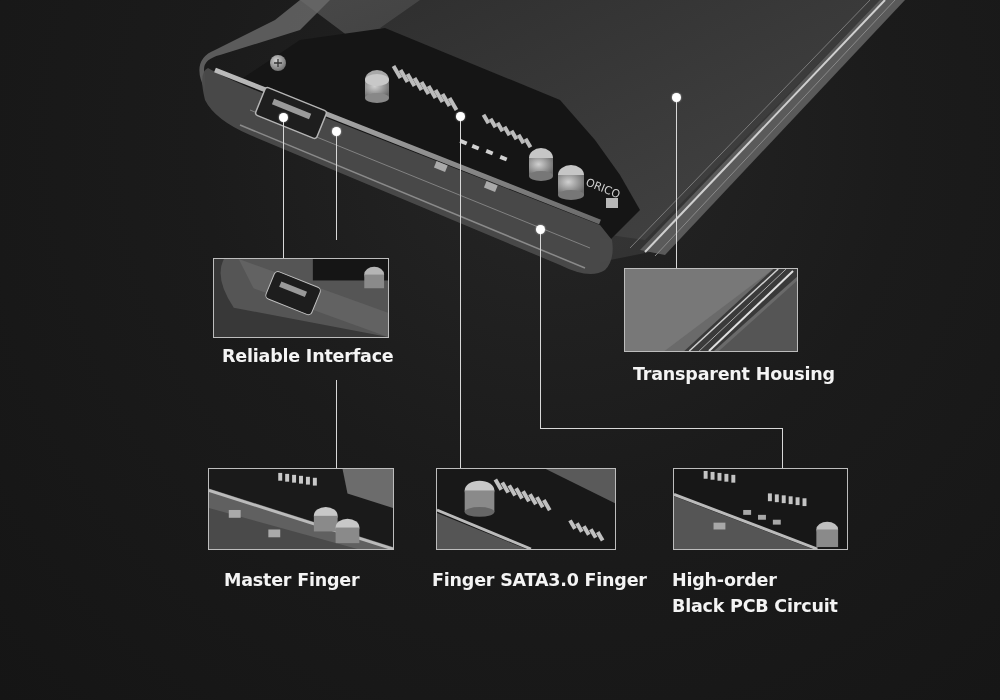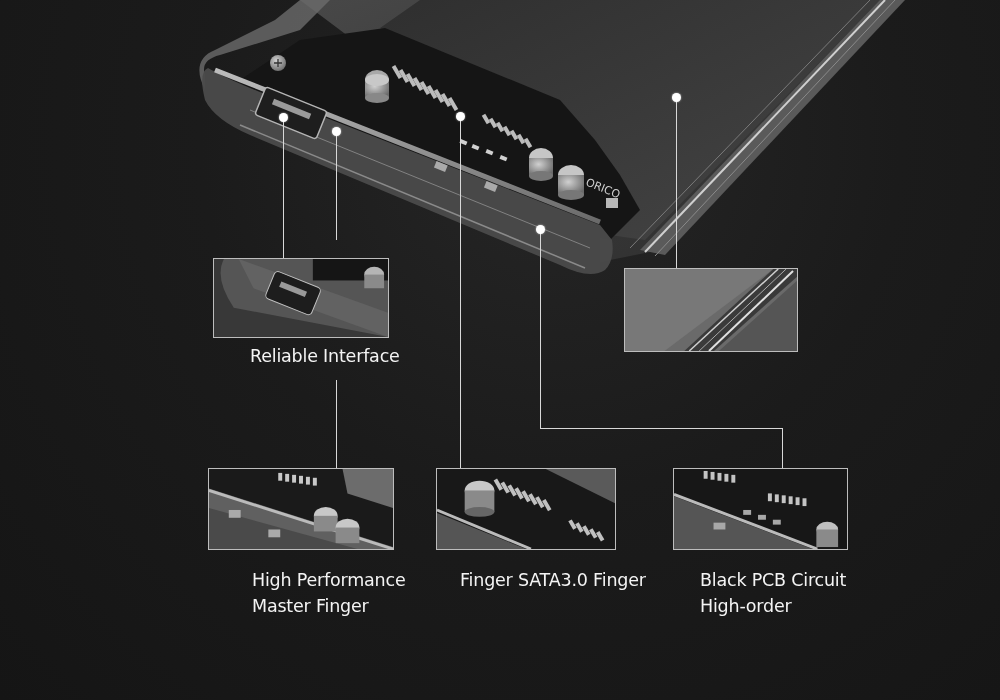--- a/index.html
+++ b/index.html
@@ -13,21 +13,21 @@
   .vline { position:absolute; width:1px; background:#d8d8d8; }
   .hline { position:absolute; height:1px; background:#d8d8d8; }
   .dot { position:absolute; width:9px; height:9px; border-radius:50%; background:#ffffff; margin-left:-4px; margin-top:-4px; box-shadow:0 0 2px rgba(255,255,255,.7); }
   .panel {
     position:absolute; border:1px solid #bdbdbd; box-sizing:border-box; overflow:hidden;
     background:#2c2c2c;
   }
   .panel svg { display:block; width:100%; height:100%; }
   .label {
     position:absolute; font-size:17.5px; line-height:26px; color:#f4f4f4;
-    letter-spacing:-0.2px; white-space:nowrap; font-weight:400;margin-left:28px;
+    letter-spacing:-0.2px; white-space:nowrap; font-weight:700;
   }
   .label span { display:block; }
 </style>
 </head>
 <body>
 
 <svg id="device-svg" width="1000" height="700" viewBox="0 0 1000 700">
   <defs>
     <linearGradient id="shell" x1="0" y1="0" x2="1" y2="1">
       <stop offset="0" stop-color="#4a4a4a"></stop>
@@ -238,27 +238,27 @@
     <ellipse cx="155" cy="62" rx="11" ry="8" fill="#c0c0c0"></ellipse>
       <rect x="144" y="62" width="22" height="18" fill="#8a8a8a"></rect>
   </svg>
 </div>
 
 <div class="label" style="left:222px; top:343px;">
   <span>Reliable Interface</span>
 </div>
 
 <div class="label" style="left:633px; top:361px;">
+  <span>Transparent Housing</span>
 </div>
 
 <div class="label" style="left:224px; top:567px;">
-  <span>High Performance</span>
   <span>Master Finger</span>
 </div>
 
 <div class="label" style="left:432px; top:567px;">
   <span>Finger SATA3.0 Finger</span>
 </div>
 
 <div class="label" style="left:672px; top:567px;">
+  <span>High-order</span>
   <span>Black PCB Circuit</span>
-  <span>High-order</span>
 </div>
 
 </body></html>

